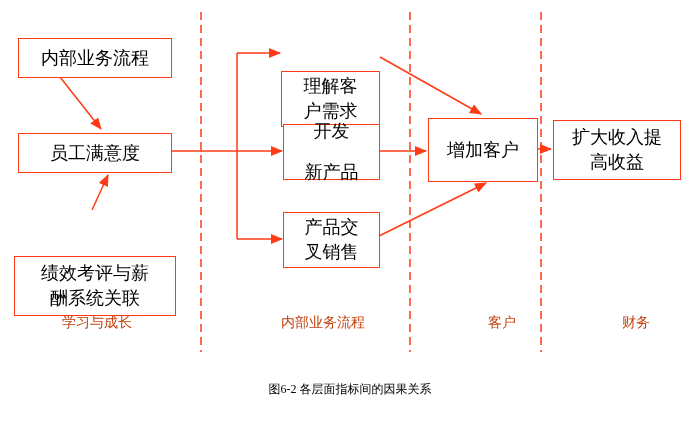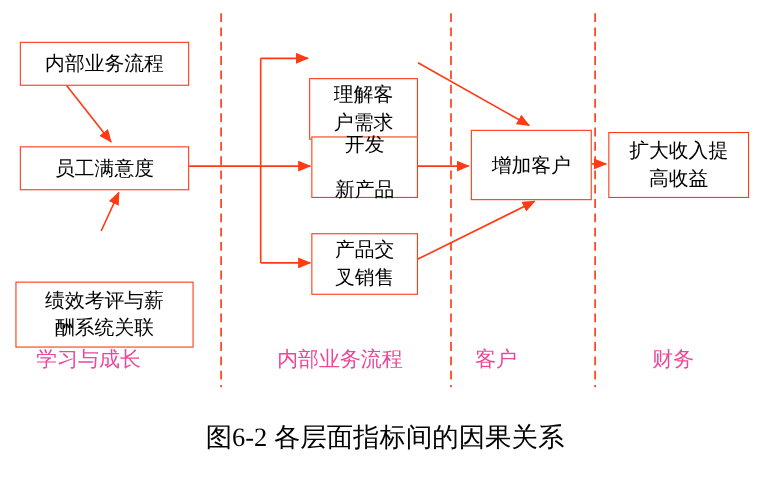--- a/index.html
+++ b/index.html
@@ -36,30 +36,31 @@
     font-size: 18px;
     line-height: 25px;
     text-align: center;
   }
   .node span {
     display: block;
     white-space: nowrap;
   }
   .plabel {
     position: absolute;
-    font-size: 19px;
-    color: #ec4899;
+    font-size: 14px;
+    color: #c2410c;
+    margin-left: 29px;
   }
   .caption {
     position: absolute;
     left: 0;
     top: 381px;
     width: 700px;
     text-align: center;
-    font-size: 24px;
+    font-size: 12px;
     color: #000000;
   }
 </style>
 </head>
 <body>
 
 <div class="stage">
 
   <svg class="connectors" viewBox="0 0 700 445" xmlns="http://www.w3.org/2000/svg">
     <defs>
@@ -119,18 +120,18 @@
     <span>增加客户</span>
   </div>
 
   <div class="node" style="left:553px; top:120px; width:126px; height:58px;">
     <span>扩大收入提</span>
     <span>高收益</span>
   </div>
 
   <div class="plabel" style="left:33px; top:314px;">学习与成长</div>
   <div class="plabel" style="left:252px; top:314px;">内部业务流程</div>
-  <div class="plabel" style="left:432px; top:314px;">客户</div>
+  <div class="plabel" style="left:459px; top:314px;">客户</div>
   <div class="plabel" style="left:593px; top:314px;">财务</div>
 
   <div class="caption">图6-2 各层面指标间的因果关系</div>
 
 </div>
 
 </body></html>

